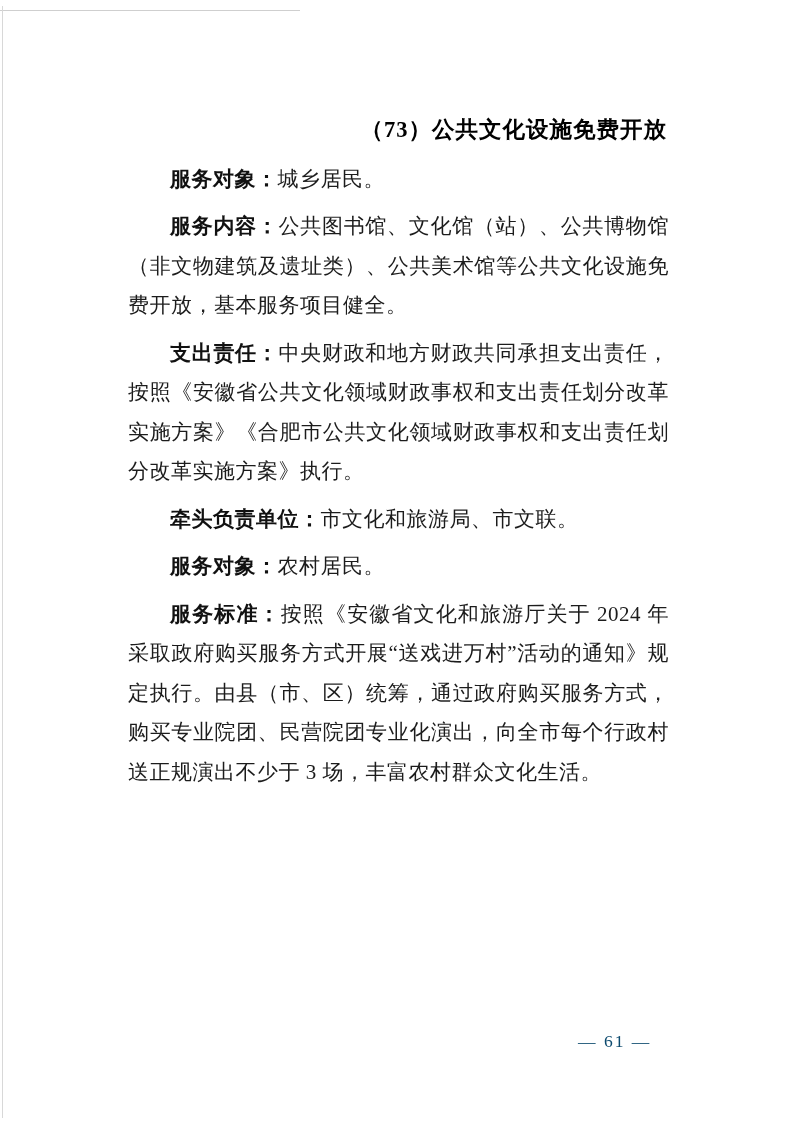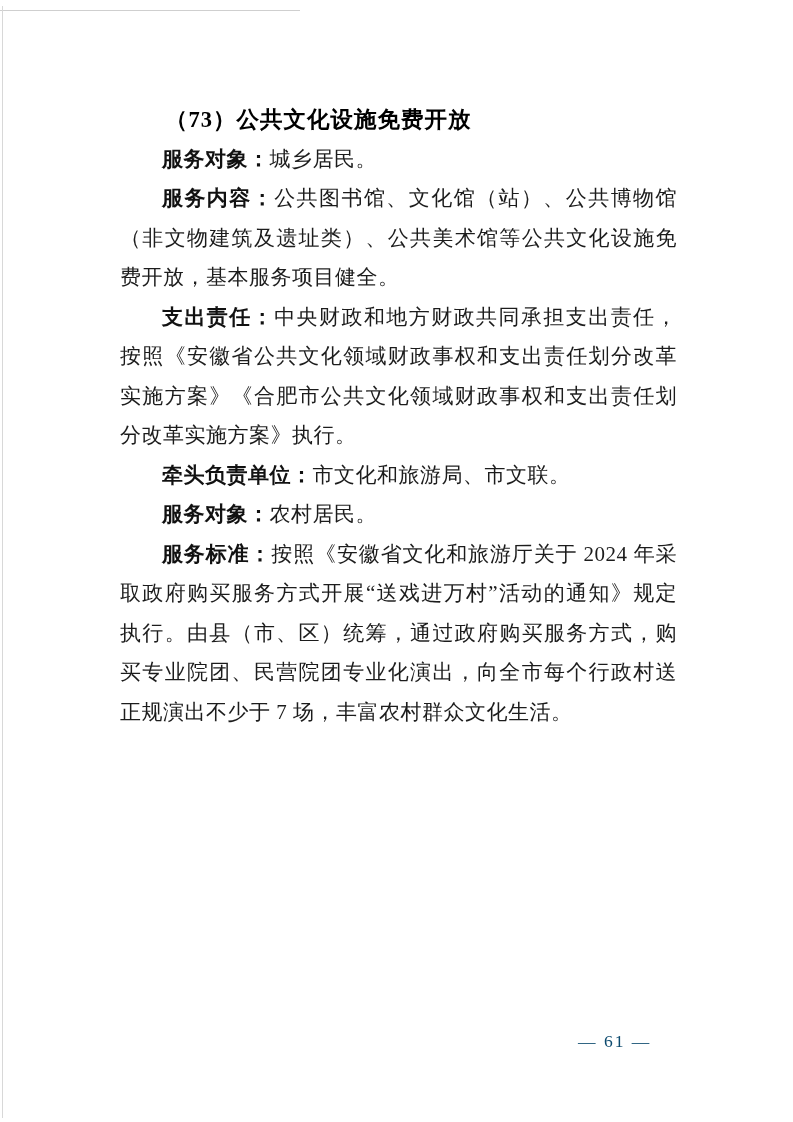--- a/index.html
+++ b/index.html
@@ -42,31 +42,31 @@
     left: 120px;
     top: 100px;
     width: 557px;
     font-size: 21px;
     line-height: 39.5px;
     letter-spacing: 0.5px;
     text-align: justify;
     text-justify: inter-character;
   }
   h2.sec-heading {
-    margin: 0;
+    margin: 10px;
     font-size: 22.5px;
     line-height: 39.5px;
     font-weight: 700;
     color: #000000;
     letter-spacing: 1px;
     text-indent: 2em;
-    text-align: left;
+    text-align: right;
   }
   p.para {
-    margin: 0;
+    margin: 8px;
     text-indent: 2em;
   }
   p.para .lbl {
     font-weight: 700;
     color: #111111;
   }
   .page-footer {
     position: absolute;
     left: 0;
     top: 1031px;
@@ -96,21 +96,21 @@
     <section>
       <h2 class="sec-heading">（73）公共文化设施免费开放</h2>
       <p class="para"><span class="lbl">服务对象：</span><span>城乡居民。</span></p>
       <p class="para"><span class="lbl">服务内容：</span><span>公共图书馆、文化馆（站）、公共博物馆（非文物建筑及遗址类）、公共美术馆等公共文化设施免费开放，基本服务项目健全。</span></p>
       <p class="para"><span class="lbl">支出责任：</span><span>中央财政和地方财政共同承担支出责任，按照《安徽省公共文化领域财政事权和支出责任划分改革实施方案》《合肥市公共文化领域财政事权和支出责任划分改革实施方案》执行。</span></p>
       <p class="para"><span class="lbl">牵头负责单位：</span><span>市文化和旅游局、市文联。</span></p>
     </section>
 
     <section>
       <p class="para"><span class="lbl">服务对象：</span><span>农村居民。</span></p>
-      <p class="para"><span class="lbl">服务标准：</span><span>按照《安徽省文化和旅游厅关于 2024 年采取政府购买服务方式开展“送戏进万村”活动的通知》规定执行。由县（市、区）统筹，通过政府购买服务方式，购买专业院团、民营院团专业化演出，向全市每个行政村送正规演出不少于 7 场，丰富农村群众文化生活。</span></p>
+      <p class="para"><span class="lbl">服务标准：</span><span>按照《安徽省文化和旅游厅关于 2024 年采取政府购买服务方式开展“送戏进万村”活动的通知》规定执行。由县（市、区）统筹，通过政府购买服务方式，购买专业院团、民营院团专业化演出，向全市每个行政村送正规演出不少于 3 场，丰富农村群众文化生活。</span></p>
     </section>
 
   </main>
 
   <footer class="page-footer">
     <span class="page-number">— 61 —</span>
   </footer>
 
 </div>
 

